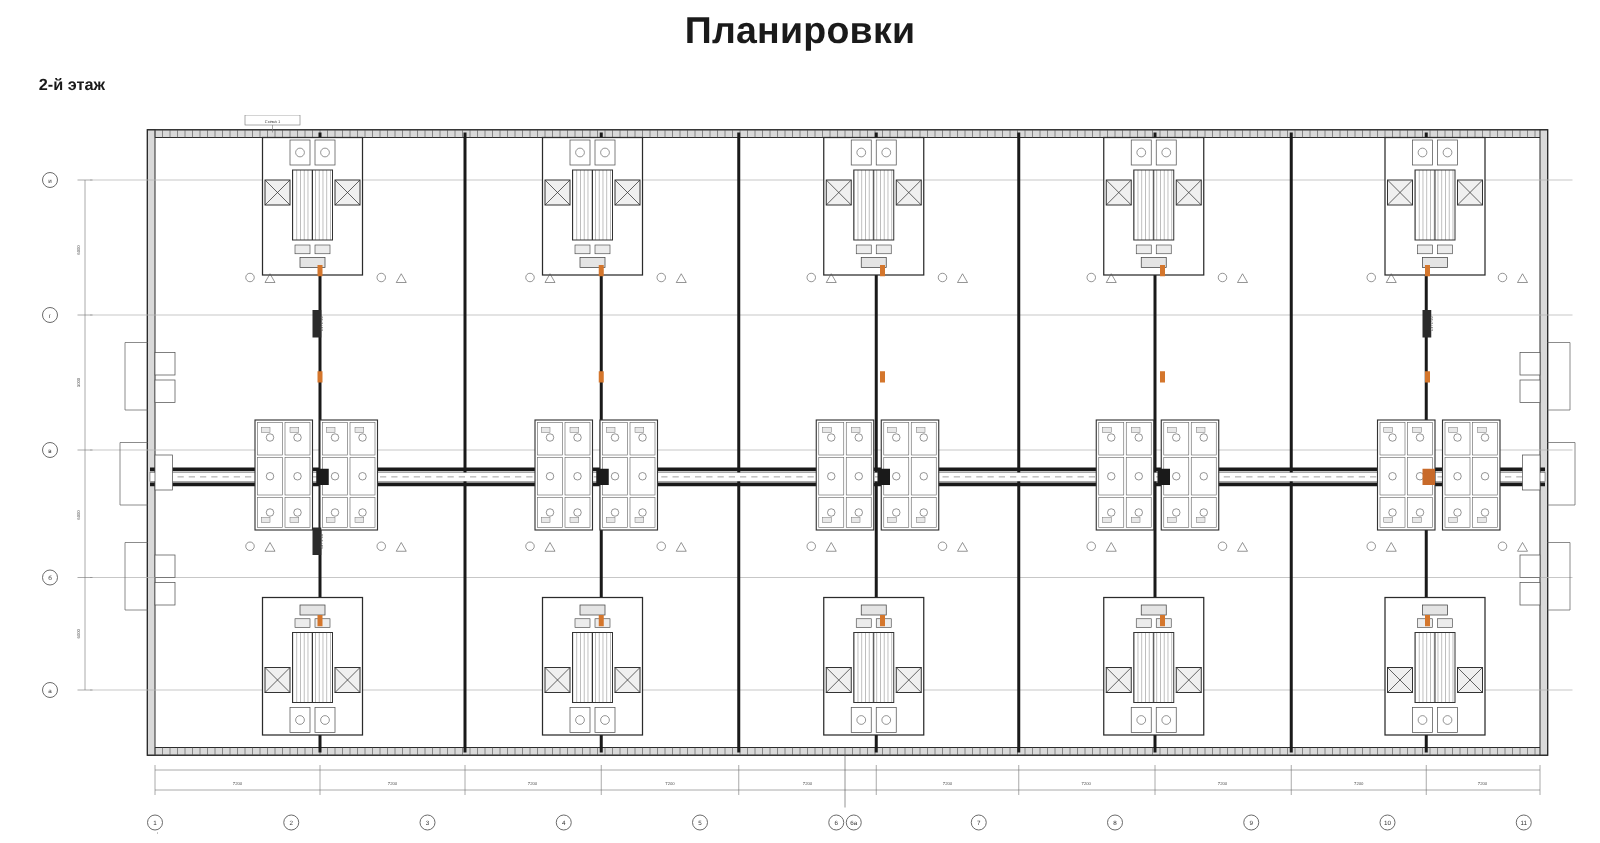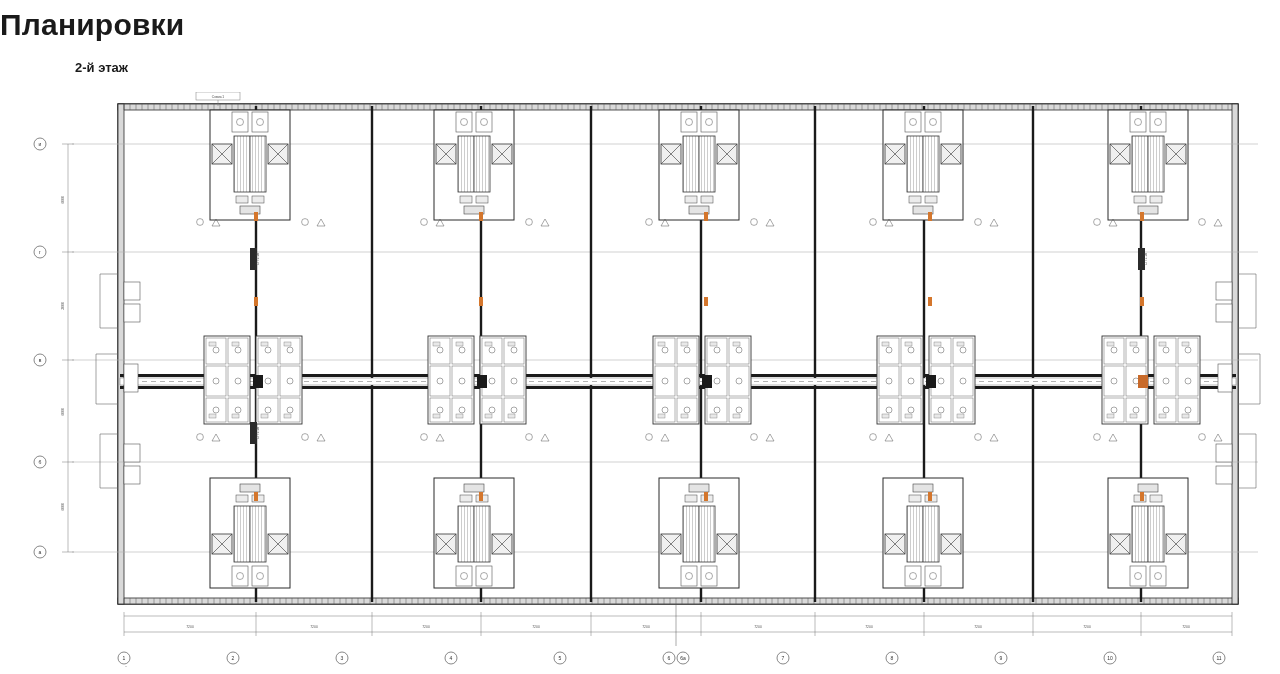--- a/index.html
+++ b/index.html
@@ -14,32 +14,31 @@
     position: relative;
     font-family: "Liberation Sans", sans-serif;
     color: #1a1a1a;
     overflow: hidden;
   }
   #page-title {
     position: absolute;
     top: 8px;
     left: 0;
     width: 1280px;
-    text-align: left;
+    text-align: center;
     font-size: 30px;
     font-weight: bold;
     letter-spacing: 0.2px;
   }
   #floor-label {
     position: absolute;
     top: 60px;
     left: 31px;
     font-size: 13px;
     font-weight: bold;
-    margin-left: 44px;
   }
   #plan-wrap {
     position: absolute;
     top: 92px;
     left: 28px;
     width: 1235px;
     height: 575px;
   }
   #plan-svg {
     display: block;

